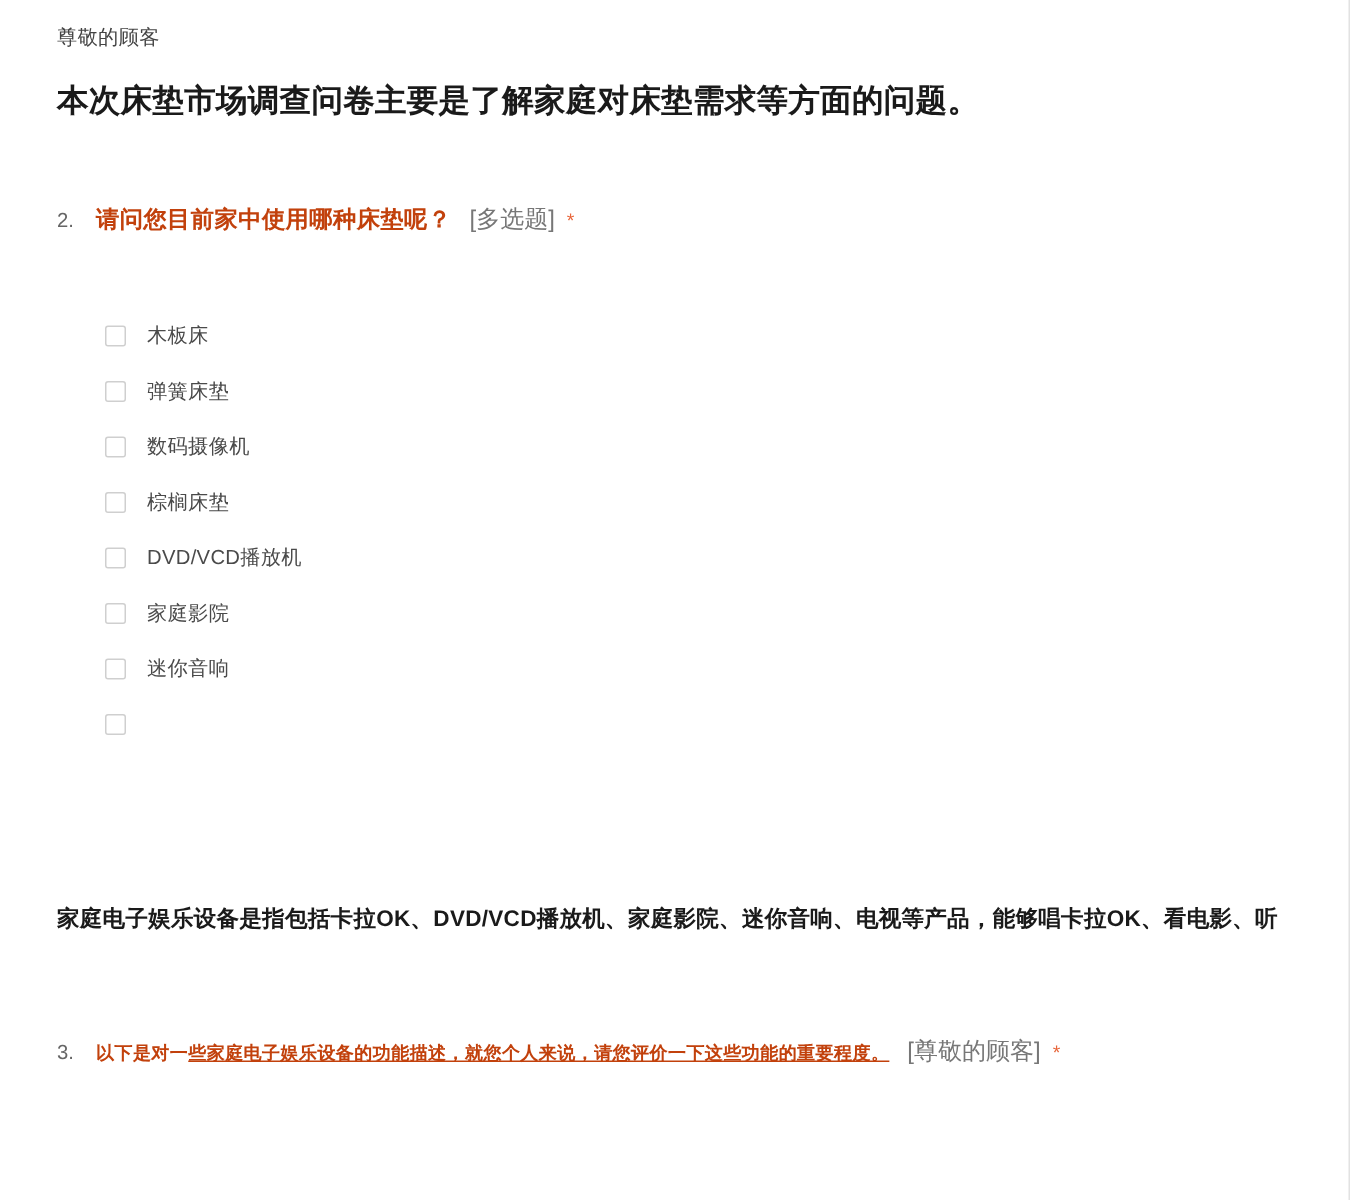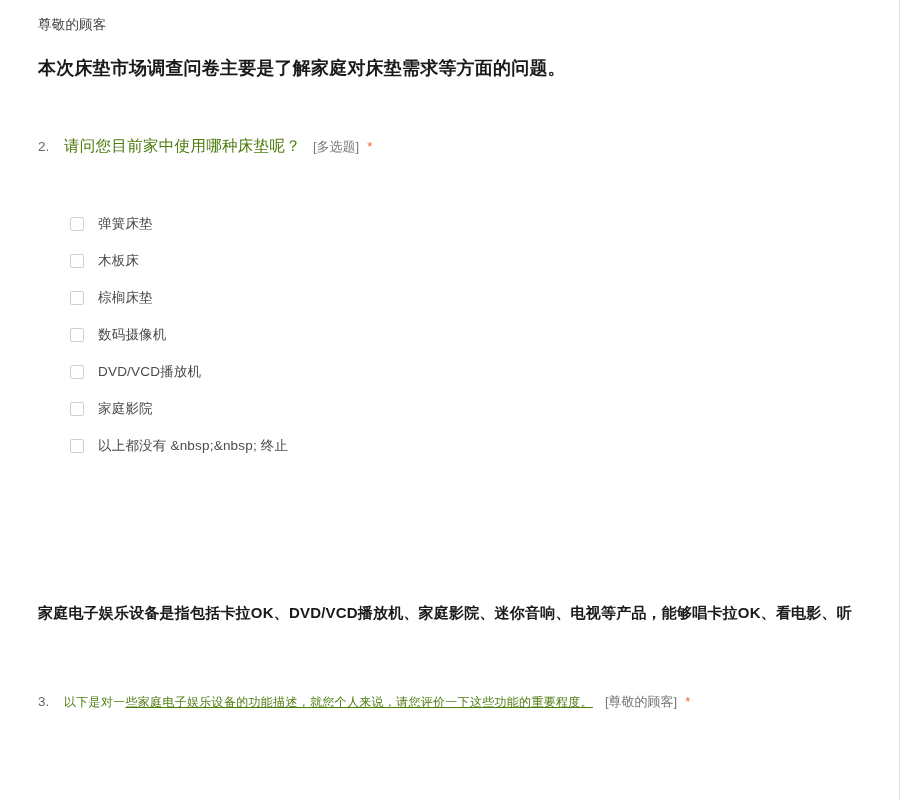--- a/index.html
+++ b/index.html
@@ -36,21 +36,21 @@
     top: 15px;
     font-size: 13.5px;
     color: #444444;
     line-height: 20px;
     letter-spacing: 0.2px;
   }
   .intro {
     position: absolute;
     left: 38px;
     top: 55px;
-    font-size: 18px;
+    font-size: 21px;
     font-weight: bold;
     color: #1a1a1a;
     line-height: 26px;
     letter-spacing: 0.2px;
   }
   
   .q2 {
     position: absolute;
     left: 38px;
     top: 136px;
@@ -62,26 +62,26 @@
     white-space: nowrap;
   }
   .qnum {
     width: 26px;
     flex: none;
     font-size: 13.5px;
     color: #666666;
   }
   .qtitle {
     font-size: 15.5px;
-    font-weight: normal;
-    color: #4d7c0f;
+    font-weight: bold;
+    color: #c2410c;
     letter-spacing: 0.3px;
   }
   .qtype {
-    font-size: 13px;
+    font-size: 16px;
     color: #777777;
     margin-left: 12px;
     font-weight: normal;
   }
   .qreq {
     color: #e8663b;
     font-size: 13px;
     margin-left: 8px;
     font-weight: normal;
   }
@@ -156,45 +156,48 @@
       <span class="qnum">2.</span>
       <span class="qtitle">请问您目前家中使用哪种床垫呢？</span>
       <span class="qtype">[多选题]</span>
       <span class="qreq">*</span>
     </div>
   </div>
 
   <div class="options">
     <div class="opt">
       <span class="cb"></span>
+      <span class="opt-label">木板床</span>
+    </div>
+    <div class="opt">
+      <span class="cb"></span>
       <span class="opt-label">弹簧床垫</span>
     </div>
     <div class="opt">
       <span class="cb"></span>
-      <span class="opt-label">木板床</span>
+      <span class="opt-label">数码摄像机</span>
     </div>
     <div class="opt">
       <span class="cb"></span>
       <span class="opt-label">棕榈床垫</span>
     </div>
     <div class="opt">
       <span class="cb"></span>
-      <span class="opt-label">数码摄像机</span>
-    </div>
-    <div class="opt">
-      <span class="cb"></span>
       <span class="opt-label">DVD/VCD播放机</span>
     </div>
     <div class="opt">
       <span class="cb"></span>
       <span class="opt-label">家庭影院</span>
     </div>
     <div class="opt">
       <span class="cb"></span>
-      <span class="opt-label">以上都没有 &amp;nbsp;&amp;nbsp; 终止</span>
+      <span class="opt-label">迷你音响</span>
+    </div>
+    <div class="opt">
+      <span class="cb"></span>
     </div>
   </div>
 
   <div class="note">家庭电子娱乐设备是指包括卡拉OK、DVD/VCD播放机、家庭影院、迷你音响、电视等产品，能够唱卡拉OK、看电影、听</div>
 
   <div class="q3">
     <div class="qline">
       <span class="qnum">3.</span>
       <span class="qtitle">以下是对一</span>
         <span class="qtitle underline-part">些家庭电子娱乐设备的功能描述，就您个人来说，请您评价一下这些功能的重要程度。</span>

